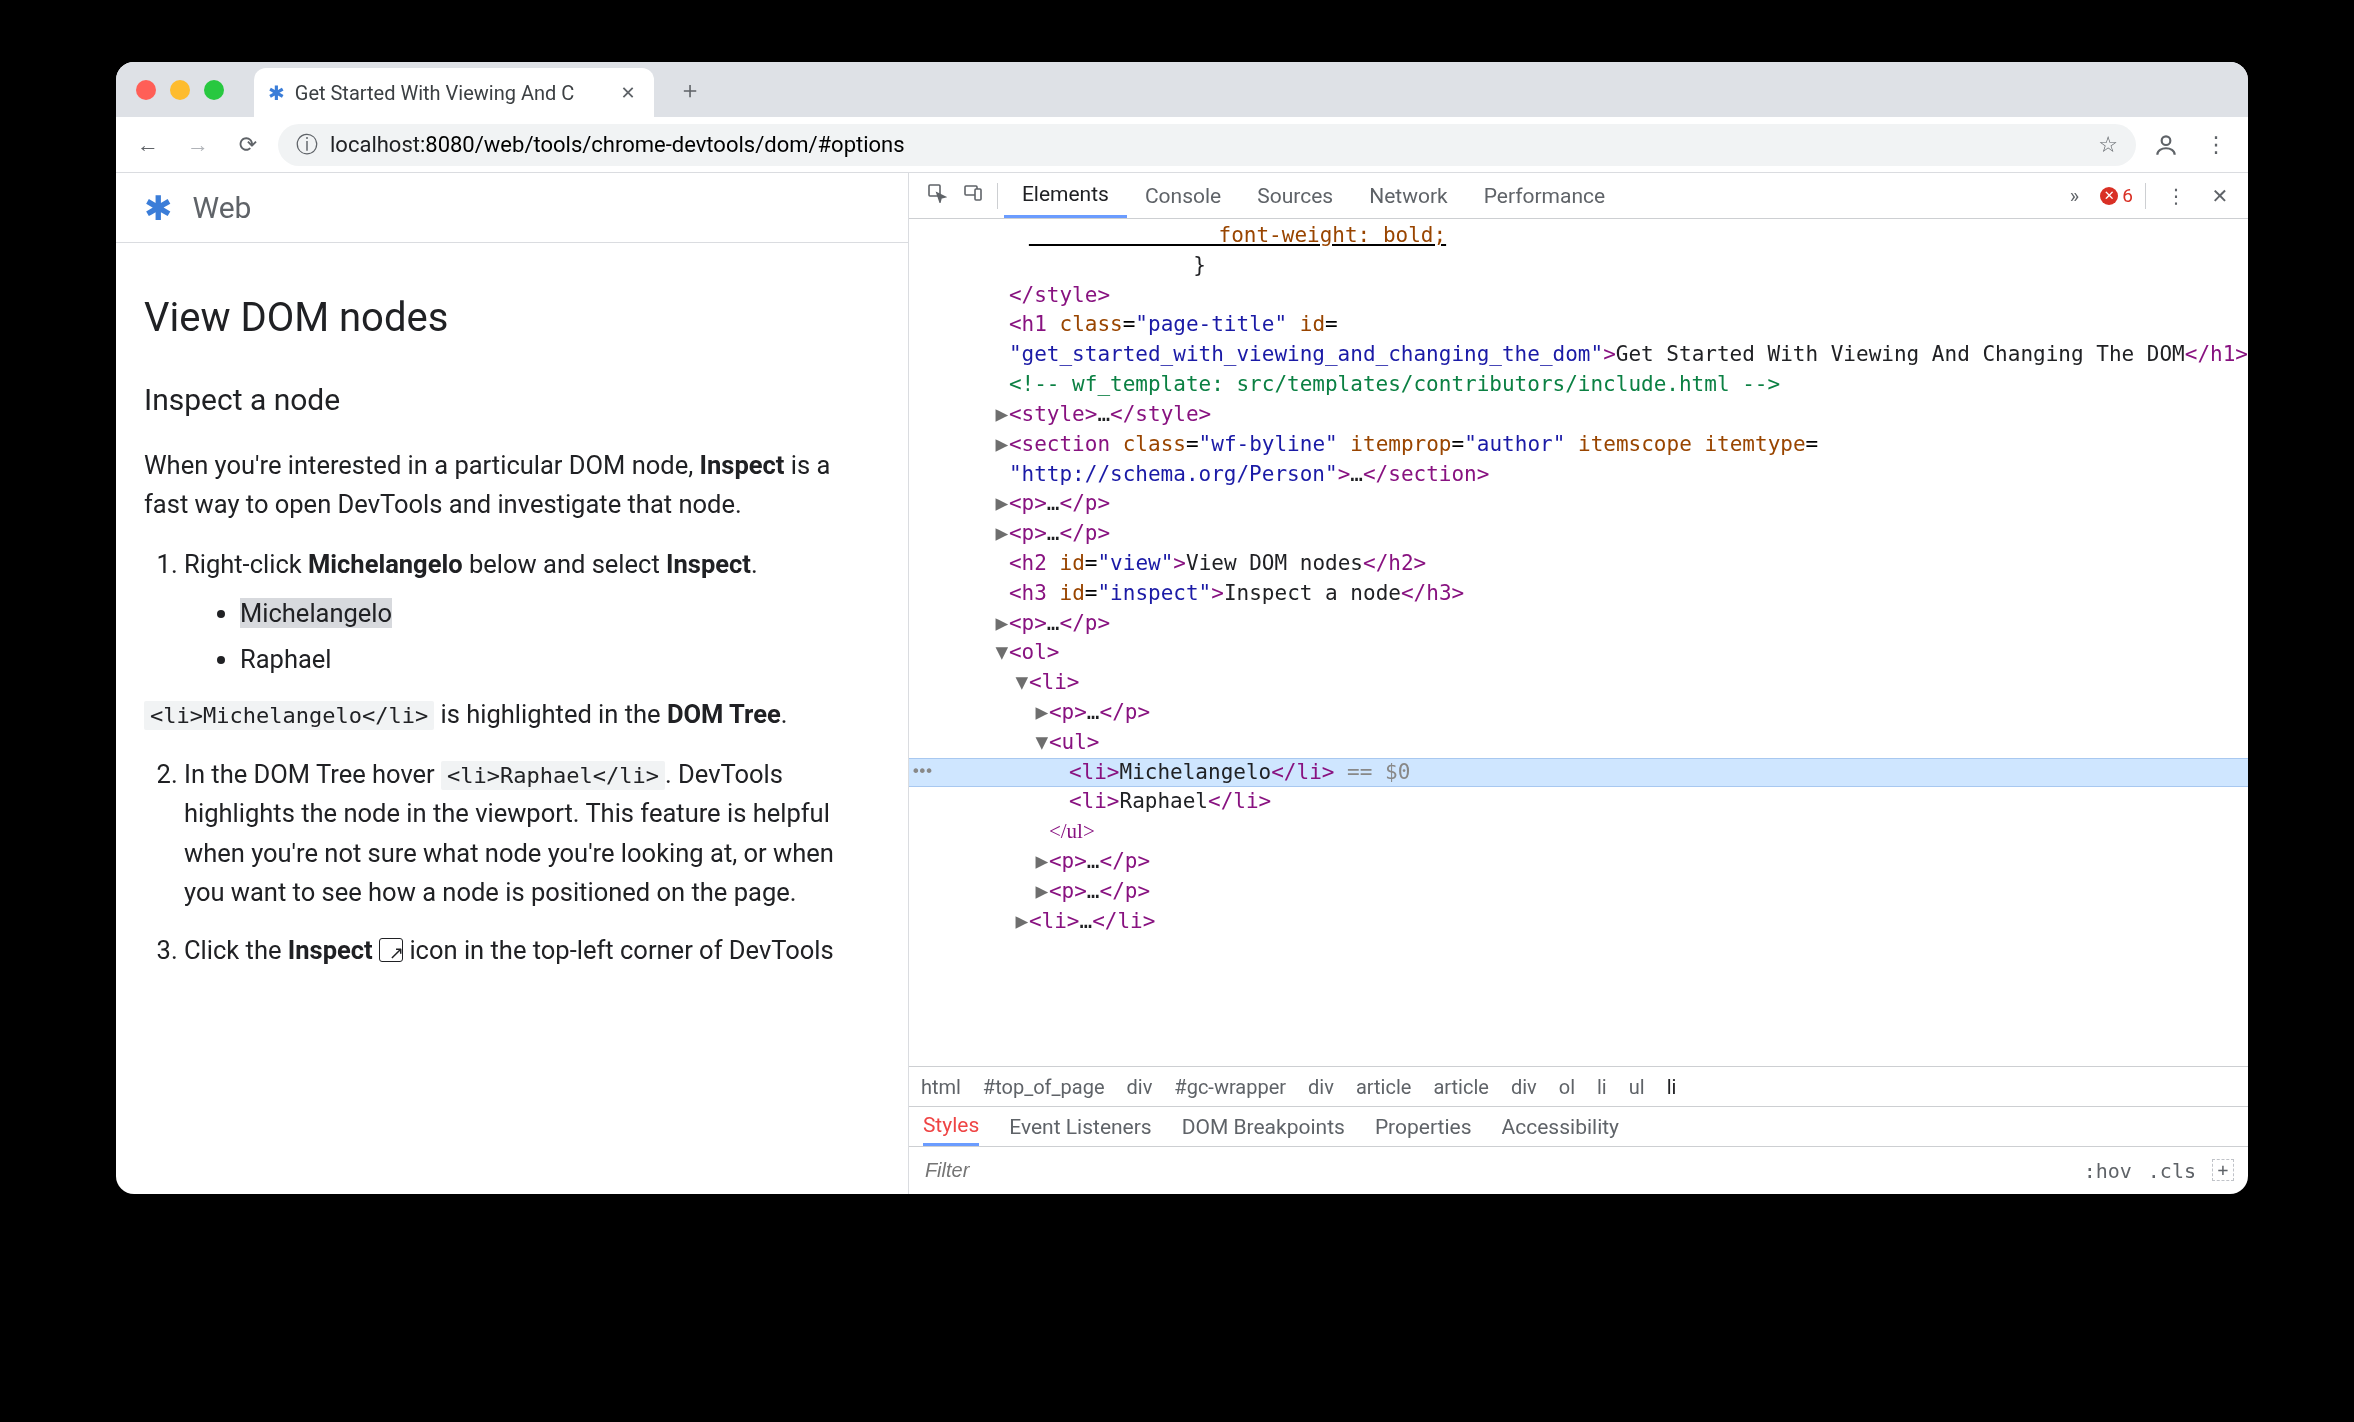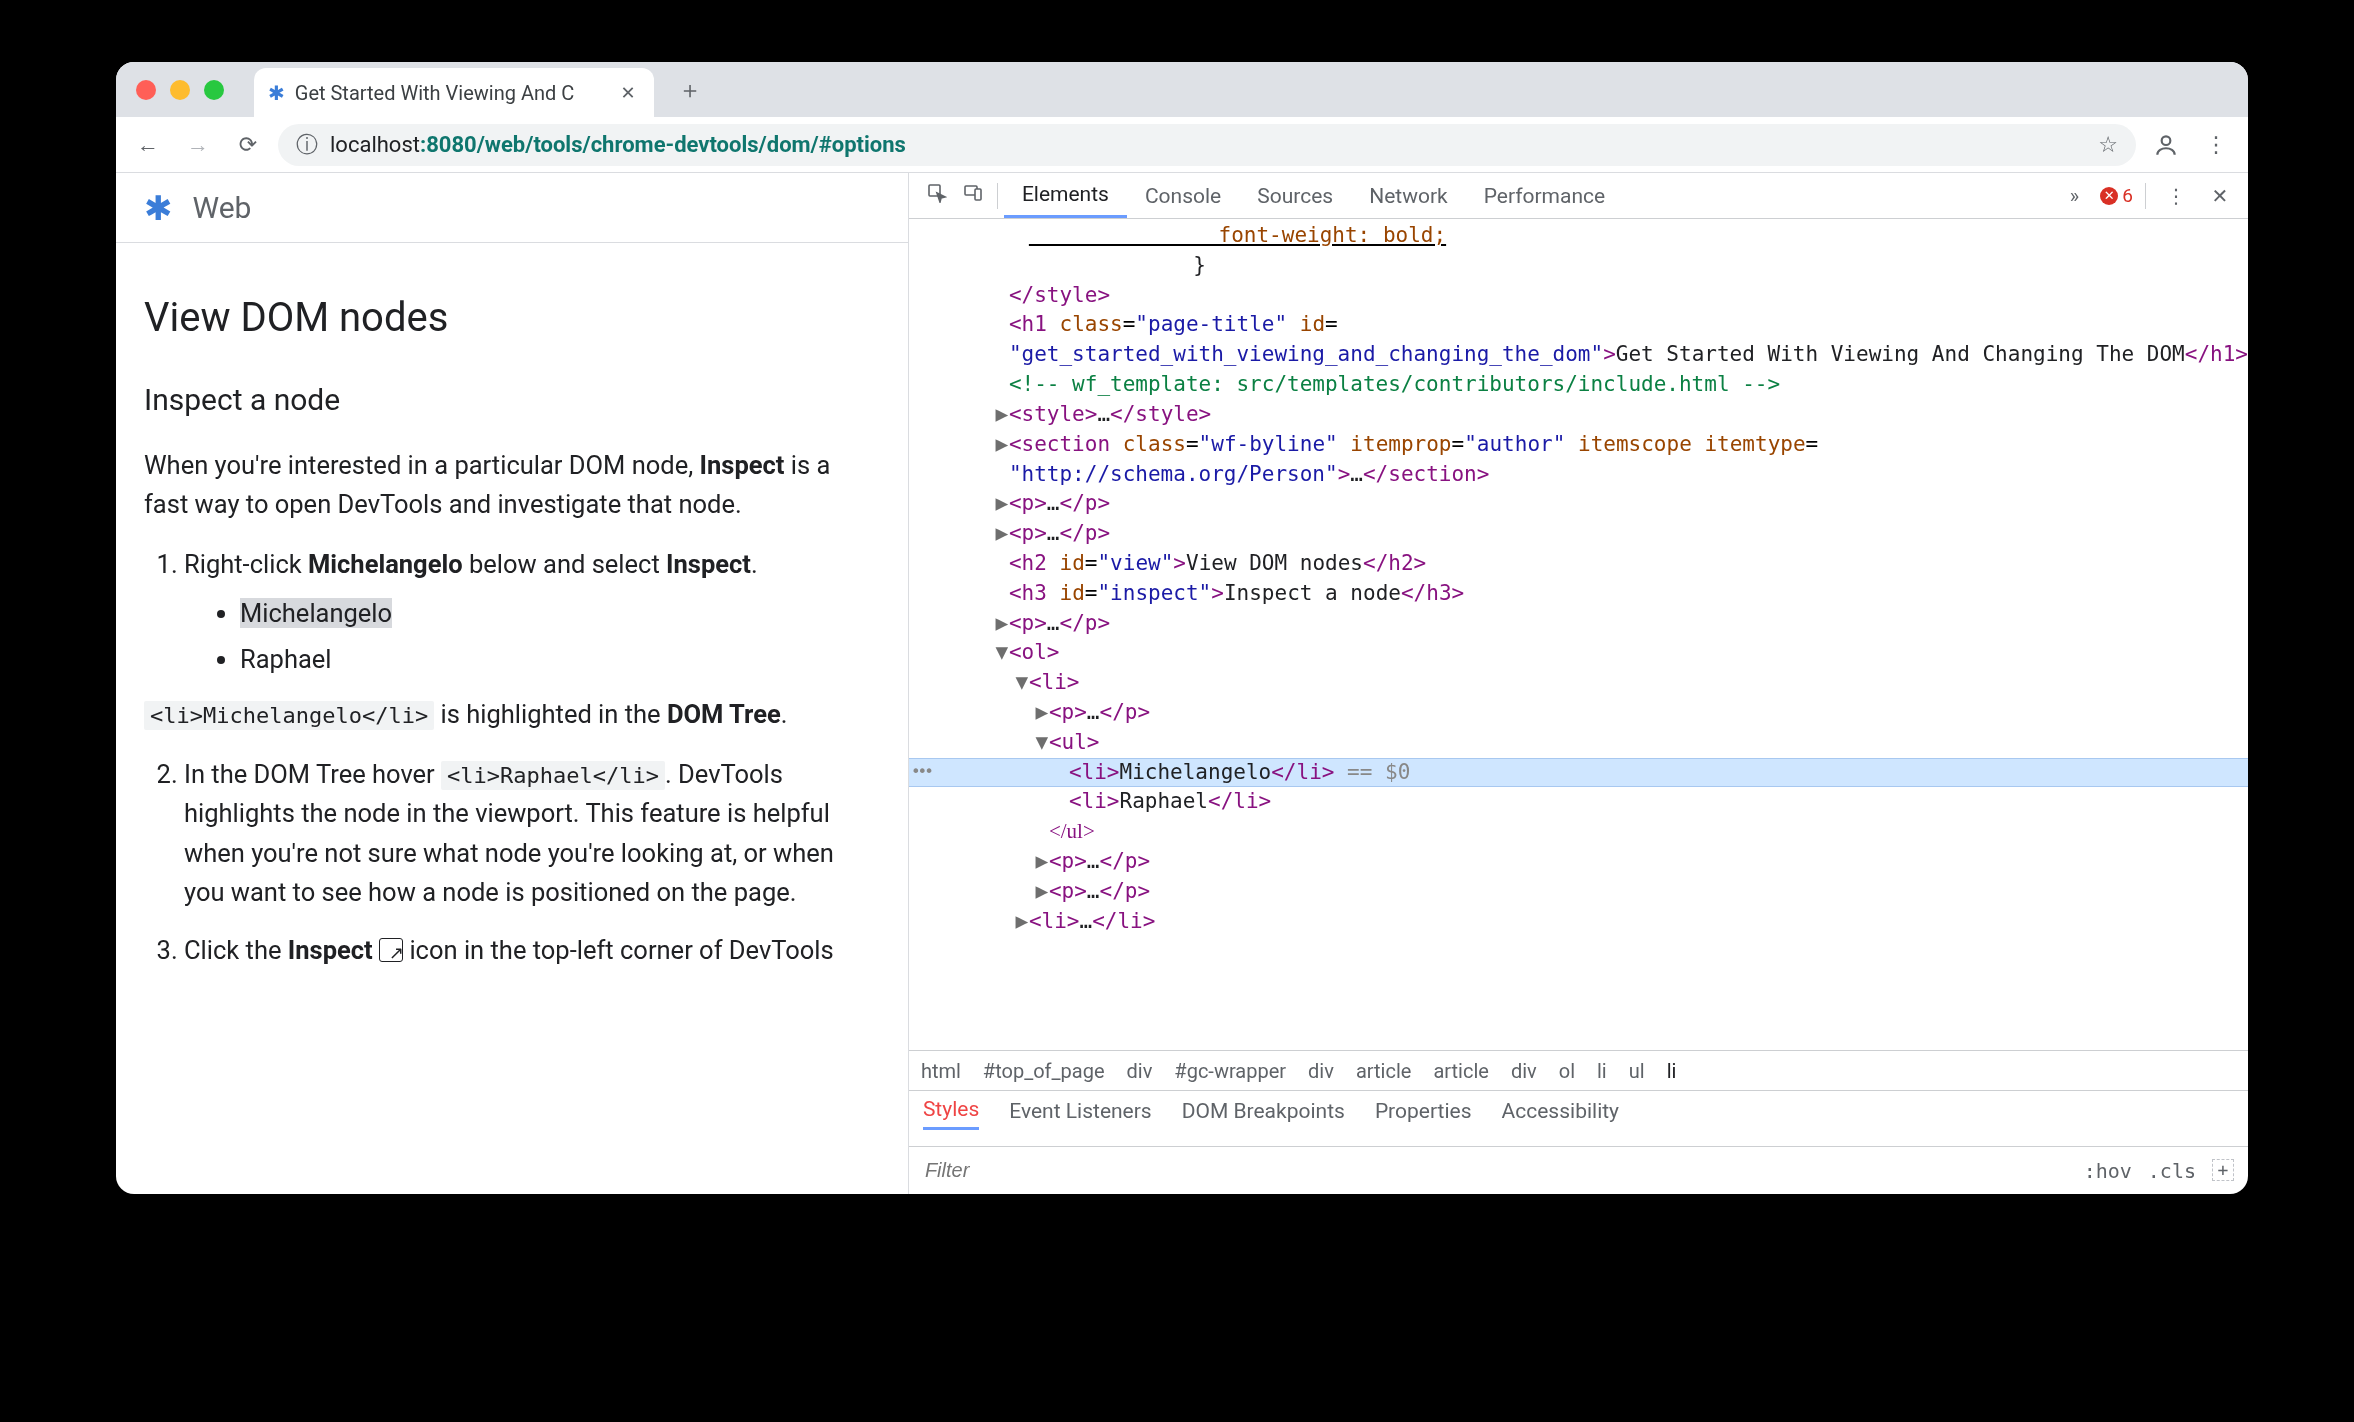--- a/index.html
+++ b/index.html
@@ -71,21 +71,21 @@
     background:#f1f3f4;
     border-radius:21px;
     display:flex;
     align-items:center;
     padding:0 18px;
     gap:12px;
     color:#5f6368;
     font-size:22px;
   }
   .omnibox .url { color:#202124; white-space:nowrap; }
-  .omnibox .url .dim { color:#0f766e;font-weight:bold; }
+  .omnibox .url .dim { color:#000000; }
   .omnibox .spacer { flex:1; }
   
   .content {
     display:flex;
     height: calc(100% - 111px);
   }
   .page {
     width: 920px;
     border-right: 1px solid #dadce0;
     overflow:hidden;
@@ -181,21 +181,20 @@
   .dt-sub .stab.active { color:#ef4444; border-bottom:3px solid #6b9cff; }
   .dt-filter {
     height:48px;
     border-top:1px solid #cdcfd2;
     display:flex;
     align-items:center;
     padding:0 14px;
     font-size:20px;
     color:#9aa0a6;
     gap:18px;
-    margin-top:16px;
   }
   .dt-filter input {
     border:none; outline:none; font-size:20px; color:#5f6368; background:transparent; width:220px; font-style:italic;
   }
   .dt-filter .right { margin-left:auto; display:flex; gap:16px; color:#5f6368; font-family:Menlo,monospace; }
   .dt-filter .plus { border:1px dashed #c0c3c8; width:22px; height:22px; display:flex; align-items:center; justify-content:center; font-size:18px; }
 </style>
 </head>
 <body>
 

